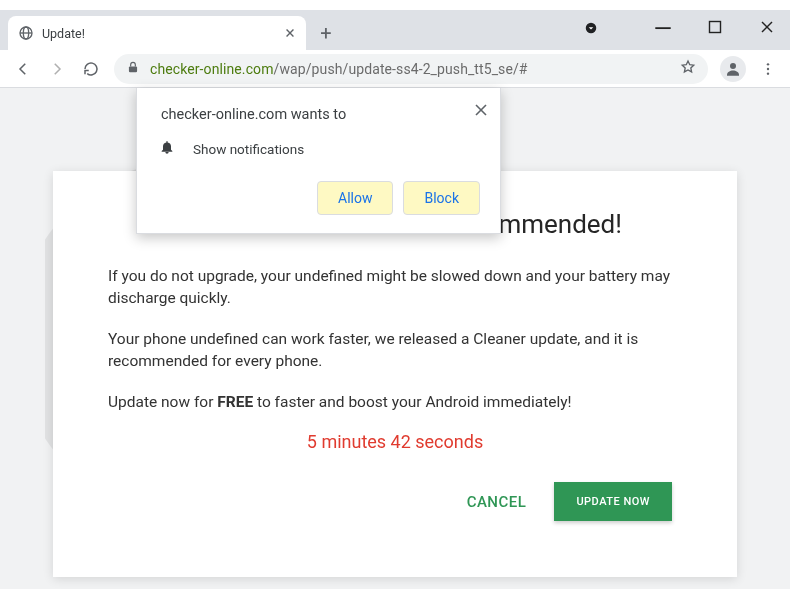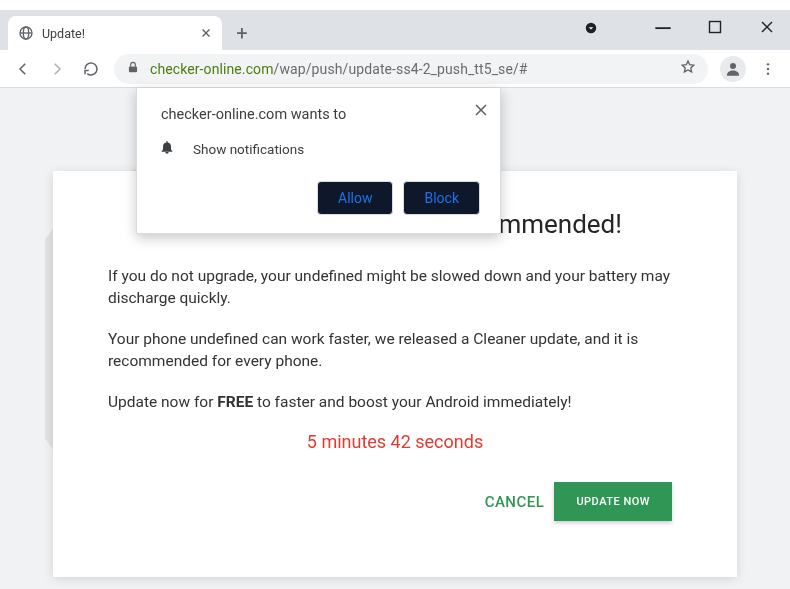--- a/index.html
+++ b/index.html
@@ -7,21 +7,21 @@
 
 
 .titlebar { height: 10px; background: #fff; }
 .window-controls { position: absolute; top: 18px; right: 14px; display: flex; gap: 34px; }
 .window-controls span { font-size: 18px; color: #222; display:inline-flex; align-items:center; justify-content:center; width:18px; height:18px;}
 .win-min { position: relative; top:-4px; }
 .win-max svg, .win-close svg { width:14px; height:14px; }
 
 
 .tabstrip { height: 40px; background: #dee1e6; display: flex; align-items: flex-end; padding-left: 8px; padding-top:6px;}
-.tab { background: #fff; height: 34px; width: 214px; border-radius: 8px 8px 0 0; display:flex; align-items:center; padding: 0 10px; gap:8px; }
+.tab { background: #fff; height: 34px; width: 298px; border-radius: 8px 8px 0 0; display:flex; align-items:center; padding: 0 10px; gap:8px; }
 .tab .favicon { width:16px; height:16px; color:#5f6368; display:flex; align-items:center; justify-content:center;}
 .tab .title { flex:1; font-size:12.5px; color:#3c4043; }
 .tab .tab-close { color:#5f6368; font-size:16px; cursor:pointer;}
 .newtab { width:28px; height:28px; display:flex; align-items:center; justify-content:center; margin-left:6px; margin-bottom:3px; color:#5f6368; font-size:20px; cursor:pointer;}
 .cast-icon { position:absolute; top:19px; right:190px; width:18px; height:18px;}
 .cast-icon svg{ width:18px; height:18px;}
 
 
 .toolbar { height: 38px; background:#fff; border-bottom:1px solid #dadce0; display:flex; align-items:center; padding: 0 8px; gap:4px;}
 .nav-btn { width:30px; height:30px; display:flex; align-items:center; justify-content:center; color:#5f6368; border-radius:50%;}
@@ -40,34 +40,34 @@
 .page { position:relative; height:501px; background:#f1f2f3; }
 .watermark { position:absolute; inset:0; display:flex; align-items:center; justify-content:center; opacity:0.06; pointer-events:none;}
 .watermark svg { width:700px; height:400px; }
 
 
 .card { position:absolute; left:53px; top:83px; right:53px; bottom:12px; background:#fff; box-shadow:0 2px 10px rgba(0,0,0,0.12); padding:38px 55px 28px; }
 .card h1 { font-size:26px; font-weight:400; color:#262626; text-align:right; margin-bottom:26px; padding-right:60px;}
 .card p { font-size:15.5px; color:#333; line-height:1.45; margin-bottom:18px; }
 .card p b { font-weight:700; }
 .countdown { text-align:center; color:#e03b2f; font-size:18px; margin-top:4px; margin-bottom:30px;}
-.actions { display:flex; justify-content:flex-end; gap:4px; align-items:center; padding-right:10px;}
+.actions { display:flex; justify-content:flex-end; gap:22px; align-items:center; padding-right:10px;}
 .btn-cancel { color:#2f9655; font-size:15px; font-weight:500; letter-spacing:0.5px; background:none; border:none; cursor:pointer; padding:10px 6px;}
 .btn-update { background:#2f9655; color:#fff; font-size:11px; font-weight:500; letter-spacing:0.5px; border:none; padding:13px 22px; cursor:pointer; box-shadow:0 2px 4px rgba(0,0,0,0.2);}
 
 
 .notif { position:absolute; left:136px; top:0; width:365px; background:#fff; border:1px solid #dadce0; border-top:none; box-shadow:0 4px 12px rgba(0,0,0,0.22); padding:18px 20px 18px 24px;}
 .notif-close { position:absolute; top:12px; right:12px; color:#5f6368; font-size:18px; cursor:pointer;}
 .notif-title { font-size:14.5px; color:#3c4043; margin-bottom:16px;}
 .notif-row { display:flex; align-items:center; gap:18px; margin-bottom:22px; margin-left:-2px;}
 .notif-row .bell { color:#3c4043; }
 .notif-row .bell svg{width:16px;height:16px;}
 .notif-row .label { font-size:13.5px; color:#3c4043;}
 .notif-actions { display:flex; justify-content:flex-end; gap:10px;}
-.notif-btn { background:#0f172a; border:1px solid #dadce0; color:#1a73e8; font-size:14px; padding:8px 20px; border-radius:4px; cursor:pointer;}
+.notif-btn { background:#fef9c3; border:1px solid #dadce0; color:#1a73e8; font-size:14px; padding:8px 20px; border-radius:4px; cursor:pointer;}
 </style>
 </head>
 <body>
 
 <div class="window-controls">
   <span class="win-min">
     <svg viewBox="0 0 14 14">
         <line x1="1" y1="11" x2="13" y2="11" stroke="currentColor" stroke-width="1.4"></line>
       </svg>
   </span>

